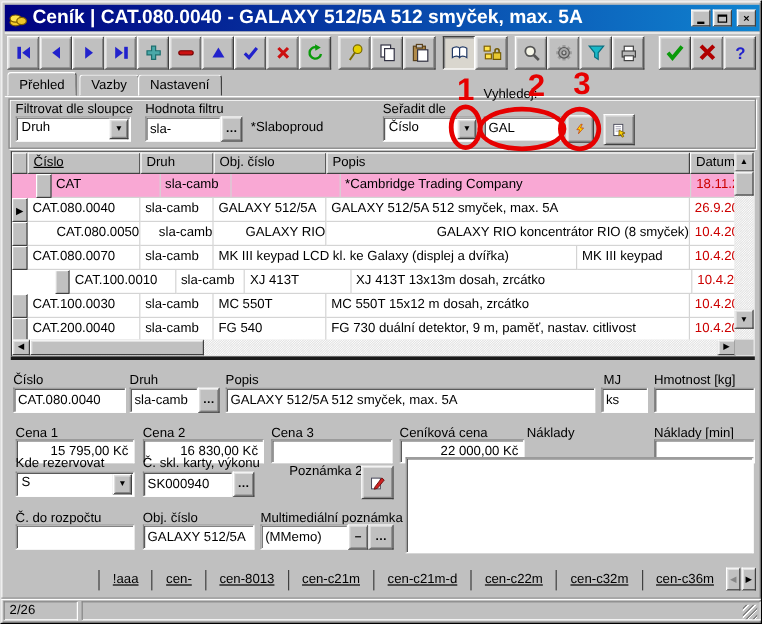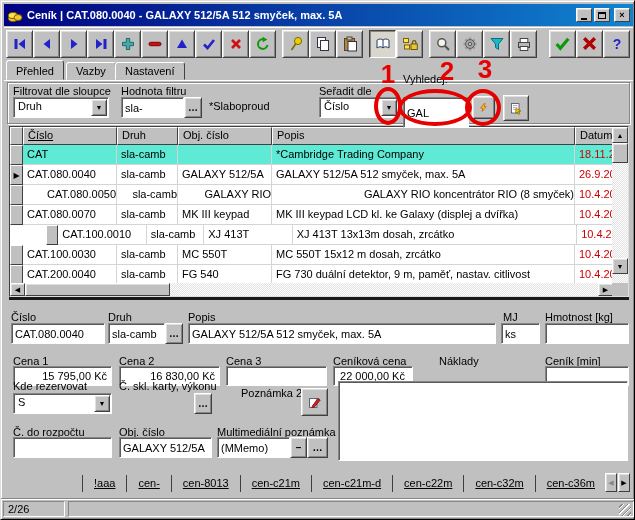--- a/index.html
+++ b/index.html
@@ -3,21 +3,21 @@
 <meta charset="utf-8">
 <style>
   html,body{margin:0;padding:0;background:#808080;}
   *{box-sizing:border-box;font-family:"Liberation Sans",sans-serif;}
   .win{position:relative;width:635px;height:520px;background:#c0c0c0;
        border:1px solid;border-color:#dfdfdf #000 #000 #dfdfdf;
        box-shadow:inset 1px 1px 0 #fff, inset -1px -1px 0 #868686;overflow:hidden;}
   
   .titlebar{position:absolute;left:3px;top:3px;width:629px;height:22px;
     background:linear-gradient(to right,#000080,#1084d0);display:flex;align-items:center;padding:0 3px;}
-  .titlebar .ttext{color:#fff;font-size:11px;font-weight:bold;margin-left:4px;white-space:nowrap;overflow:hidden;flex:1;}
+  .titlebar .ttext{color:#fff;font-size:16px;font-weight:bold;margin-left:4px;white-space:nowrap;overflow:hidden;flex:1;}
   .tbtn{width:16px;height:14px;background:#c0c0c0;border:1px solid;border-color:#fff #404040 #404040 #fff;
     box-shadow:inset 1px 1px 0 #dfdfdf;display:flex;align-items:center;justify-content:center;
     font-size:9px;font-weight:bold;color:#000;margin-left:2px;line-height:1;}
   .minglyph{width:6px;height:2px;background:#000;margin-top:7px;}
   .maxglyph{width:8px;height:7px;border:1px solid #000;border-top:2px solid #000;}
   
   .toolbar{position:absolute;left:3px;top:26px;width:629px;height:32px;border-top:1px solid #fff;
     display:flex;align-items:center;padding-left:2px;}
   .tgap{width:6px;} .tgap2{width:12px;}
   .toolbtn{width:27px;height:28px;background:#c0c0c0;border:1px solid;border-color:#fff #404040 #404040 #fff;
@@ -53,21 +53,21 @@
   .ann-ring{position:absolute;border:4px solid #e60000;border-radius:50%;z-index:50;background:transparent;}
   .ann-num{position:absolute;color:#e60000;font-size:26px;font-weight:bold;z-index:50;line-height:1;}
   
   .grid{position:absolute;left:8px;top:125px;width:620px;height:171px;background:#fff;
     border:1px solid;border-color:#404040 #dfdfdf #dfdfdf #404040;}
   .ghead{position:absolute;left:0;top:0;height:18px;display:flex;width:603px;}
   .ghc{background:#c0c0c0;border:1px solid;border-color:#fff #404040 #404040 #fff;
     font-size:11px;padding:1px 0 0 4px;overflow:hidden;white-space:nowrap;}
   .ghc.sorted{text-decoration:underline;}
   .grow{position:absolute;left:0;height:20px;width:603px;display:flex;background:#fff;}
-  .grow.hl{background:#5eead4;}
+  .grow.hl{background:#f9a8d4;padding-left:20px;}
   .gind{width:13px;background:#c0c0c0;border:1px solid;border-color:#fff #404040 #404040 #fff;
     font-size:8px;display:flex;align-items:center;justify-content:center;color:#000;}
   .gc{font-size:11px;padding:3px 0 0 4px;border-right:1px solid #d4d4d4;border-bottom:1px solid #d4d4d4;
     overflow:hidden;white-space:nowrap;}
   .c1{width:94px;}.c2{width:61px;}.c3{width:94px;}.c4{width:303px;}.c5{width:38px;color:#cc0000;border-right:none;}
   .vscroll{position:absolute;right:0;top:0;width:16px;height:156px;
     background-color:#e2e2e2;
     background-image:linear-gradient(45deg,#fff 25%,transparent 25%,transparent 75%,#fff 75%),
                      linear-gradient(45deg,#fff 25%,transparent 25%,transparent 75%,#fff 75%);
     background-size:2px 2px;background-position:0 0,1px 1px;}
@@ -278,21 +278,21 @@
     </div>
   <div class="lbl" style="left:208px;top:99px;">*Slaboproud</div>
   <div class="lbl" style="left:318px;top:84px;">Seřadit dle</div>
   <div class="combo" style="left:318px;top:96px;width:80px;height:21px;">
     <div class="cval">Číslo</div>
     <div class="combobtn carrow">
         <span class="arrowglyph">▼</span>
       </div>
   </div>
   <div class="lbl" style="left:402px;top:72px;">Vyhledej:</div>
-  <input class="fld sunken" style="left: 402px; top: 96px; width: 66px; height: 31px;" value="GAL">
+  <input class="fld sunken" style="left: 402px; top: 96px; width: 66px; height: 20px;" value="GAL">
   <button class="dotsbtn" style="left:471px;top:95px;width:23px;height:23px;">
       <svg width="15" height="15" viewBox="0 0 16 16">
         <path d="M9 1 L3 9 H7 L5.5 15 L13 6.5 H8.5 L11 1 Z" fill="#ffd400" stroke="#c03000"></path>
       </svg>
     </button>
   <button class="dotsbtn" style="left:502px;top:94px;width:26px;height:26px;">
       <svg width="17" height="17" viewBox="0 0 16 16">
         <rect x="2" y="1.5" width="10" height="12.5" fill="#fff" stroke="#445"></rect>
         <line x1="4" y1="4" x2="10" y2="4" stroke="#99a"></line>
         <line x1="4" y1="6.5" x2="10" y2="6.5" stroke="#99a"></line>
@@ -338,22 +338,22 @@
       <div class="gc c1">CAT.080.0050</div>
       <div class="gc c2">sla-camb</div>
       <div class="gc c3">GALAXY RIO</div>
       <div class="gc c4">GALAXY RIO koncentrátor RIO (8 smyček)</div>
       <div class="gc c5">10.4.20</div>
     </div>
     <div class="grow" style="top:78px;">
       <div class="gind"></div>
       <div class="gc c1">CAT.080.0070</div>
       <div class="gc c2">sla-camb</div>
+      <div class="gc c4">MK III keypad LCD kl. ke Galaxy (displej a dvířka)</div>
       <div class="gc c3">MK III keypad</div>
-      <div class="gc c4">MK III keypad LCD kl. ke Galaxy (displej a dvířka)</div>
       <div class="gc c5">10.4.20</div>
     </div>
     <div class="grow" style="top:98px;padding-left:36px;">
       <div class="gind"></div>
       <div class="gc c1">CAT.100.0010</div>
       <div class="gc c2">sla-camb</div>
       <div class="gc c3">XJ 413T</div>
       <div class="gc c4">XJ 413T 13x13m dosah, zrcátko</div>
       <div class="gc c5">10.4.20</div>
     </div>
@@ -409,33 +409,34 @@
   <div class="lbl" style="left:544px;top:310px;">Hmotnost [kg]</div>
   <input class="fld sunken" style="left: 544px; top: 322px; width: 84px; height: 21px;" value="">
 
   <div class="lbl" style="left:12px;top:354px;">Cena 1</div>
   <input class="fld sunken num" style="left: 12px; top: 365px; width: 99px; height: 20px;" value="15 795,00 Kč">
   <div class="lbl" style="left:118px;top:354px;">Cena 2</div>
   <input class="fld sunken num" style="left: 118px; top: 365px; width: 101px; height: 20px;" value="16 830,00 Kč">
   <div class="lbl" style="left:225px;top:354px;">Cena 3</div>
   <input class="fld sunken num" style="left: 225px; top: 365px; width: 101px; height: 20px;" value="">
   <div class="lbl" style="left:332px;top:354px;">Ceníková cena</div>
-  <input class="fld sunken num" style="left: 332px; top: 365px; width: 80px; height: 20px; text-align: center;" value="22 000,00 Kč">
+  <input class="fld sunken num" style="left: 332px; top: 365px; width: 104px; height: 20px;" value="22 000,00 Kč">
   <div class="lbl" style="left:438px;top:354px;">Náklady</div>
-  <div class="lbl" style="left:544px;top:354px;">Ceník [min]</div>
+  <div class="lbl" style="left:544px;top:354px;">Náklady [min]</div>
   <input class="fld sunken num" style="left: 544px; top: 365px; width: 84px; height: 20px;" value="">
 
   <div class="lbl" style="left:12px;top:379px;">Kde rezervovat</div>
   <div class="combo" style="left:12px;top:392px;width:99px;height:21px;">
     <div class="cval">S</div>
     <div class="combobtn carrow">
         <span class="arrowglyph">▼</span>
       </div>
   </div>
   <div class="lbl" style="left:118px;top:379px;">Č. skl. karty, výkonu</div>
+  <input class="fld sunken" style="left: 118px; top: 392px; width: 75px; height: 21px;" value="SK000940">
   <div class="dotsbtn" style="left:193px;top:392px;width:18px;height:21px;">
       <span>…</span>
     </div>
   <div class="lbl" style="left:240px;top:386px;">Poznámka 2</div>
   <button class="dotsbtn" style="left:300px;top:387px;width:27px;height:28px;">
       <svg width="17" height="17" viewBox="0 0 16 16">
         <rect x="2" y="3" width="9" height="11" fill="#fff" stroke="#445"></rect>
         <path d="M5.5 12 L12.5 2.8 L15 5 L8 13.5 L4.8 14.3 Z" fill="#d02020" stroke="#701010"></path>
       </svg>
     </button>

